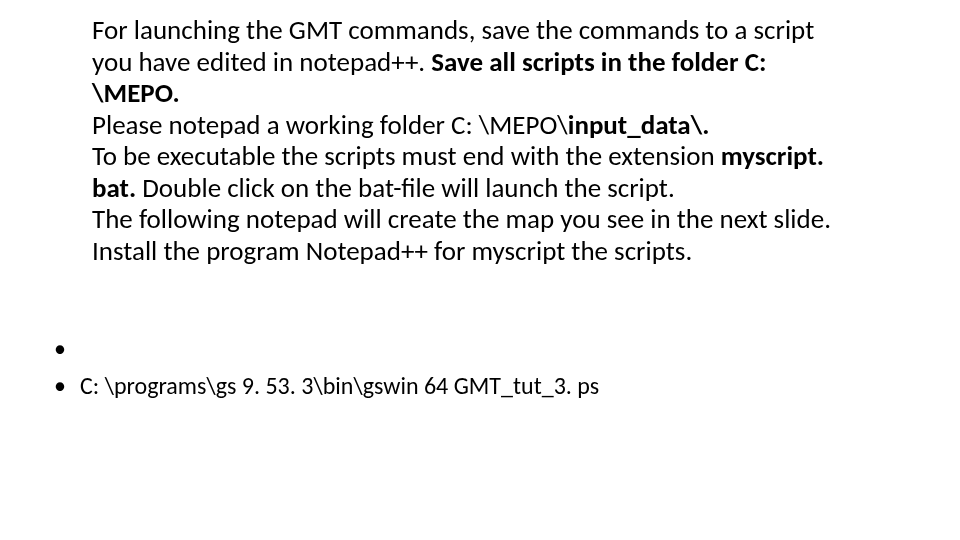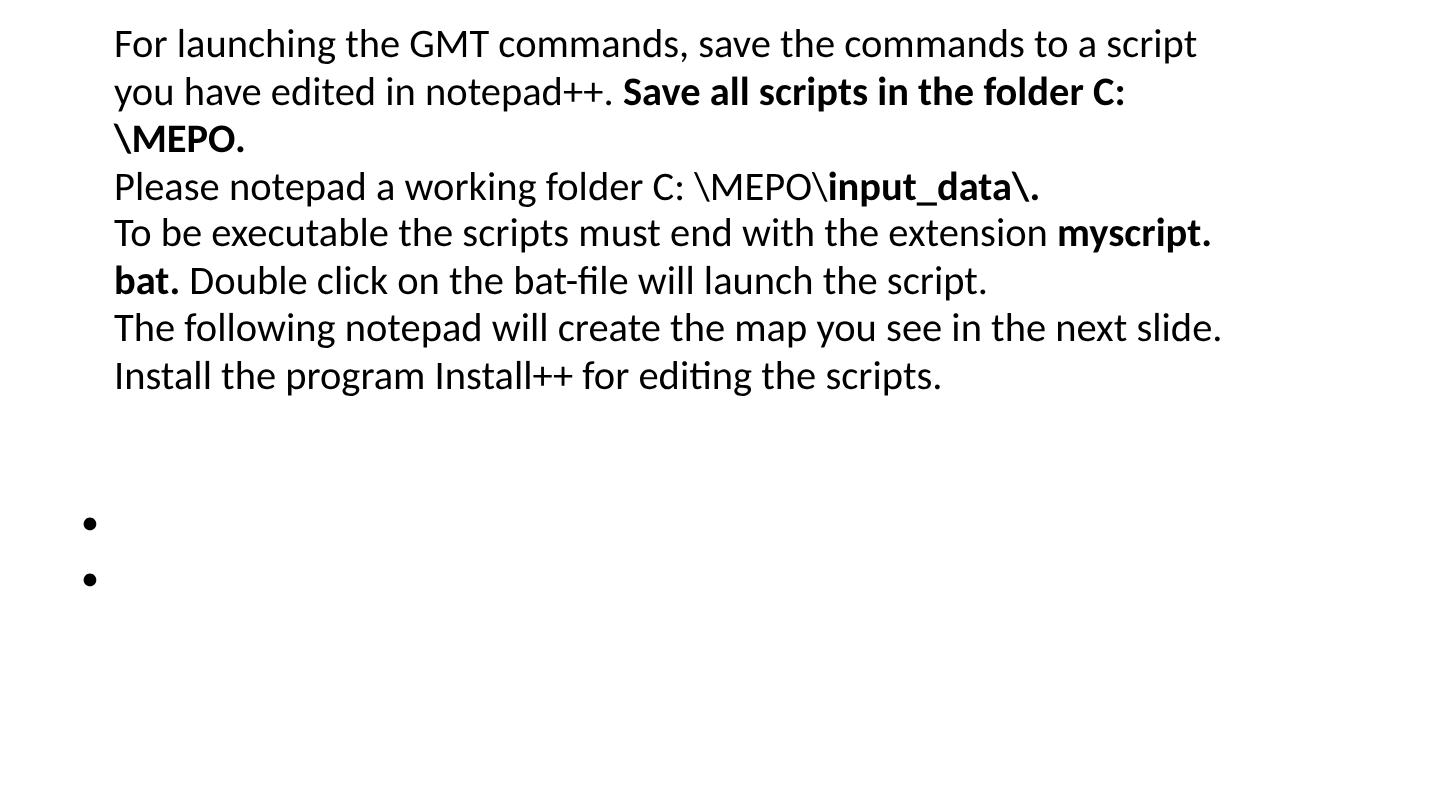--- a/index.html
+++ b/index.html
@@ -12,21 +12,21 @@
     color: #000000;
   }
   .slide {
     position: relative;
     width: 960px;
     height: 540px;
     box-sizing: border-box;
   }
   .body-text {
     position: absolute;
-    left: 76px;
+    left: 92px;
     top: 14px;
     width: 760px;
     font-size: 27px;
     line-height: 1.17;
     font-weight: 400;
   }
   .body-text .bold {
     font-weight: 700;
   }
   .bullets {
@@ -50,25 +50,26 @@
 </head>
 <body>
 
 <div class="slide">
 
   <div class="body-text">
     <span>For launching the GMT commands, save the commands to a script you have edited in notepad++. </span><span class="bold">Save all scripts in the folder C: \MEPO.</span><br>
     <span>Please notepad a working folder C: \MEPO\</span><span class="bold">input_data\.</span><br>
     <span>To be executable the scripts must end with the extension </span><span class="bold">myscript. bat.</span><span> Double click on the bat-file will launch the script.</span><br>
     <span>The following notepad will create the map you see in the next slide.</span><br>
-    <span>Install the program Install++ for editing the scripts.</span>
+    <span>Install the program Notepad++ for myscript the scripts.</span>
   </div>
 
   <div class="bullets">
     <div class="row">
       <div class="dot">•</div>
     </div>
     <div class="row">
       <div class="dot">•</div>
+      <div>C: \programs\gs 9. 53. 3\bin\gswin 64 GMT_tut_3. ps</div>
     </div>
   </div>
 
 </div>
 
 </body></html>

